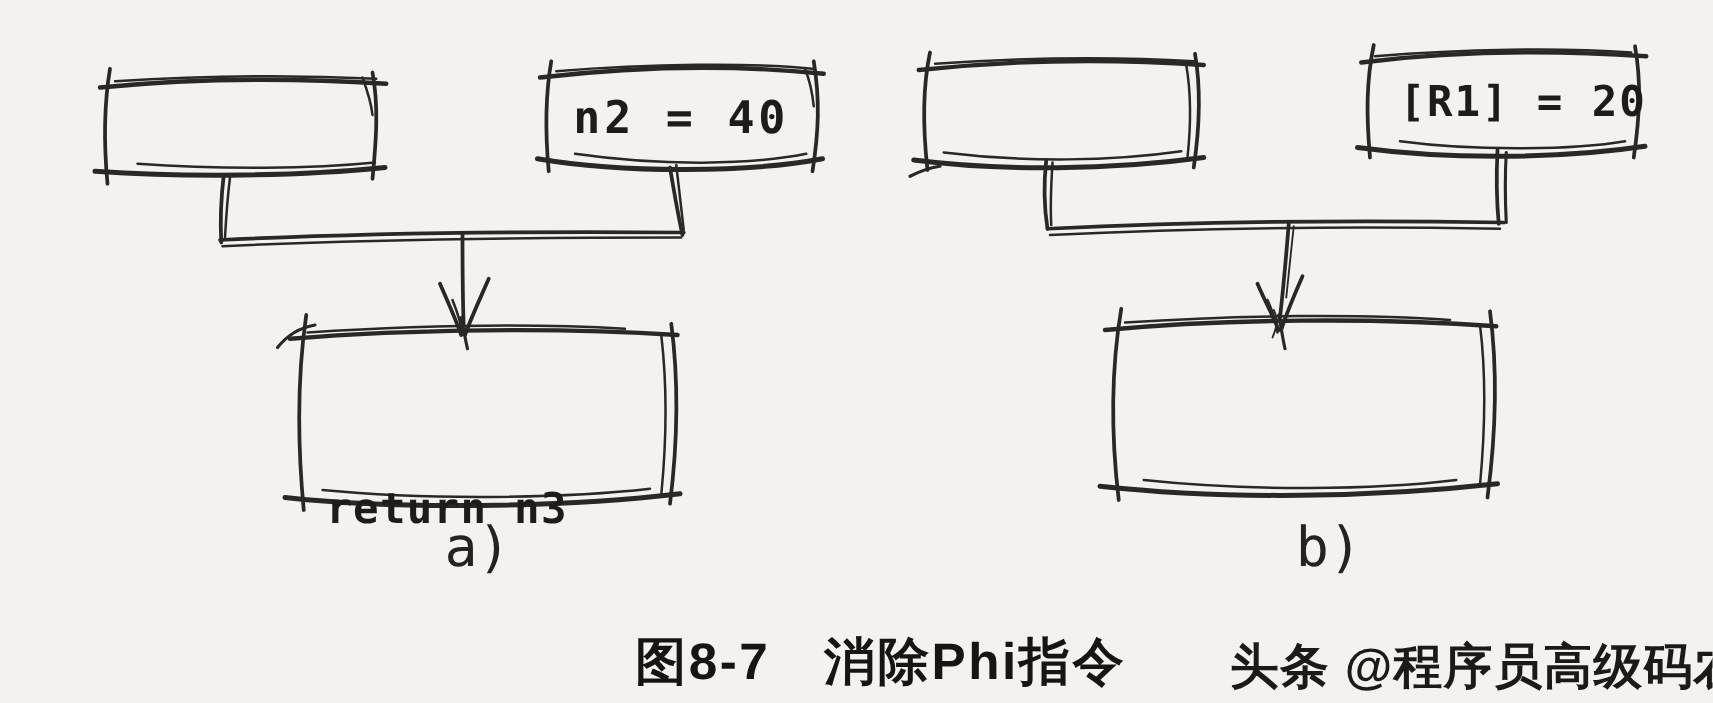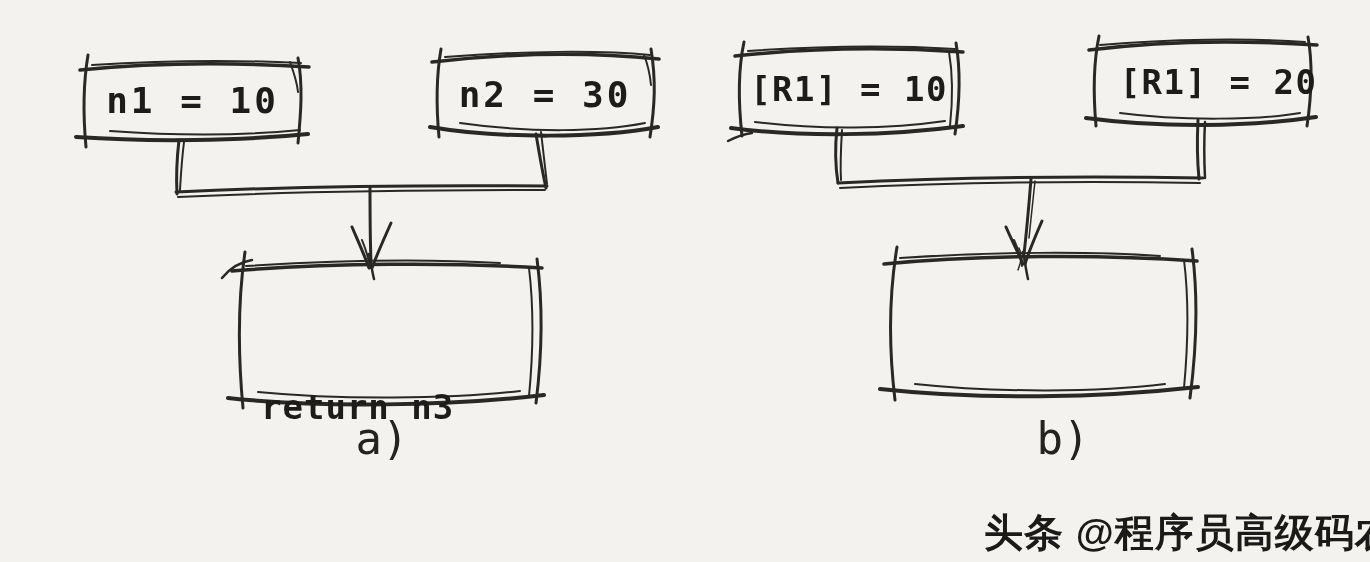--- a/index.html
+++ b/index.html
@@ -166,26 +166,25 @@
       <path d="M 884,264 C 980,255 1100,254 1197,261" stroke-width="3.5"></path>
       <path d="M 900,258 C 990,252 1090,251 1160,256" stroke-width="2"></path>
       <path d="M 1192,249 C 1198,295 1197,345 1190,398" stroke-width="3"></path>
       <path d="M 1184,260 C 1189,300 1188,345 1184,388" stroke-width="2"></path>
       <path d="M 880,389 C 980,400 1100,398 1198,387" stroke-width="4"></path>
       <path d="M 915,384 C 1000,393 1100,392 1165,384" stroke-width="2"></path>
       <path d="M 897,247 C 889,295 889,350 895,400" stroke-width="3"></path>
     </g>
   </svg>
 
-  <div class="node-text t-n1">n1 = 10</div>
-  <div class="node-text t-n2">n2 = 30</div>
+  <div class="node-text t-n2">n2 = 40</div>
   <div class="t-a3">
     <div>return n3</div>
   </div>
   <div class="sublabel sublabel-a">a)</div>
 
-  <div class="node-text t-r1a">[R1] = 10</div>
   <div class="node-text t-r1b">[R1] = 20</div>
   <div class="sublabel sublabel-b">b)</div>
 
+  <div class="caption">图8-7　消除Phi指令</div>
   <div class="watermark">头条 @程序员高级码农II</div>
 
 </div>
 
 </body></html>

